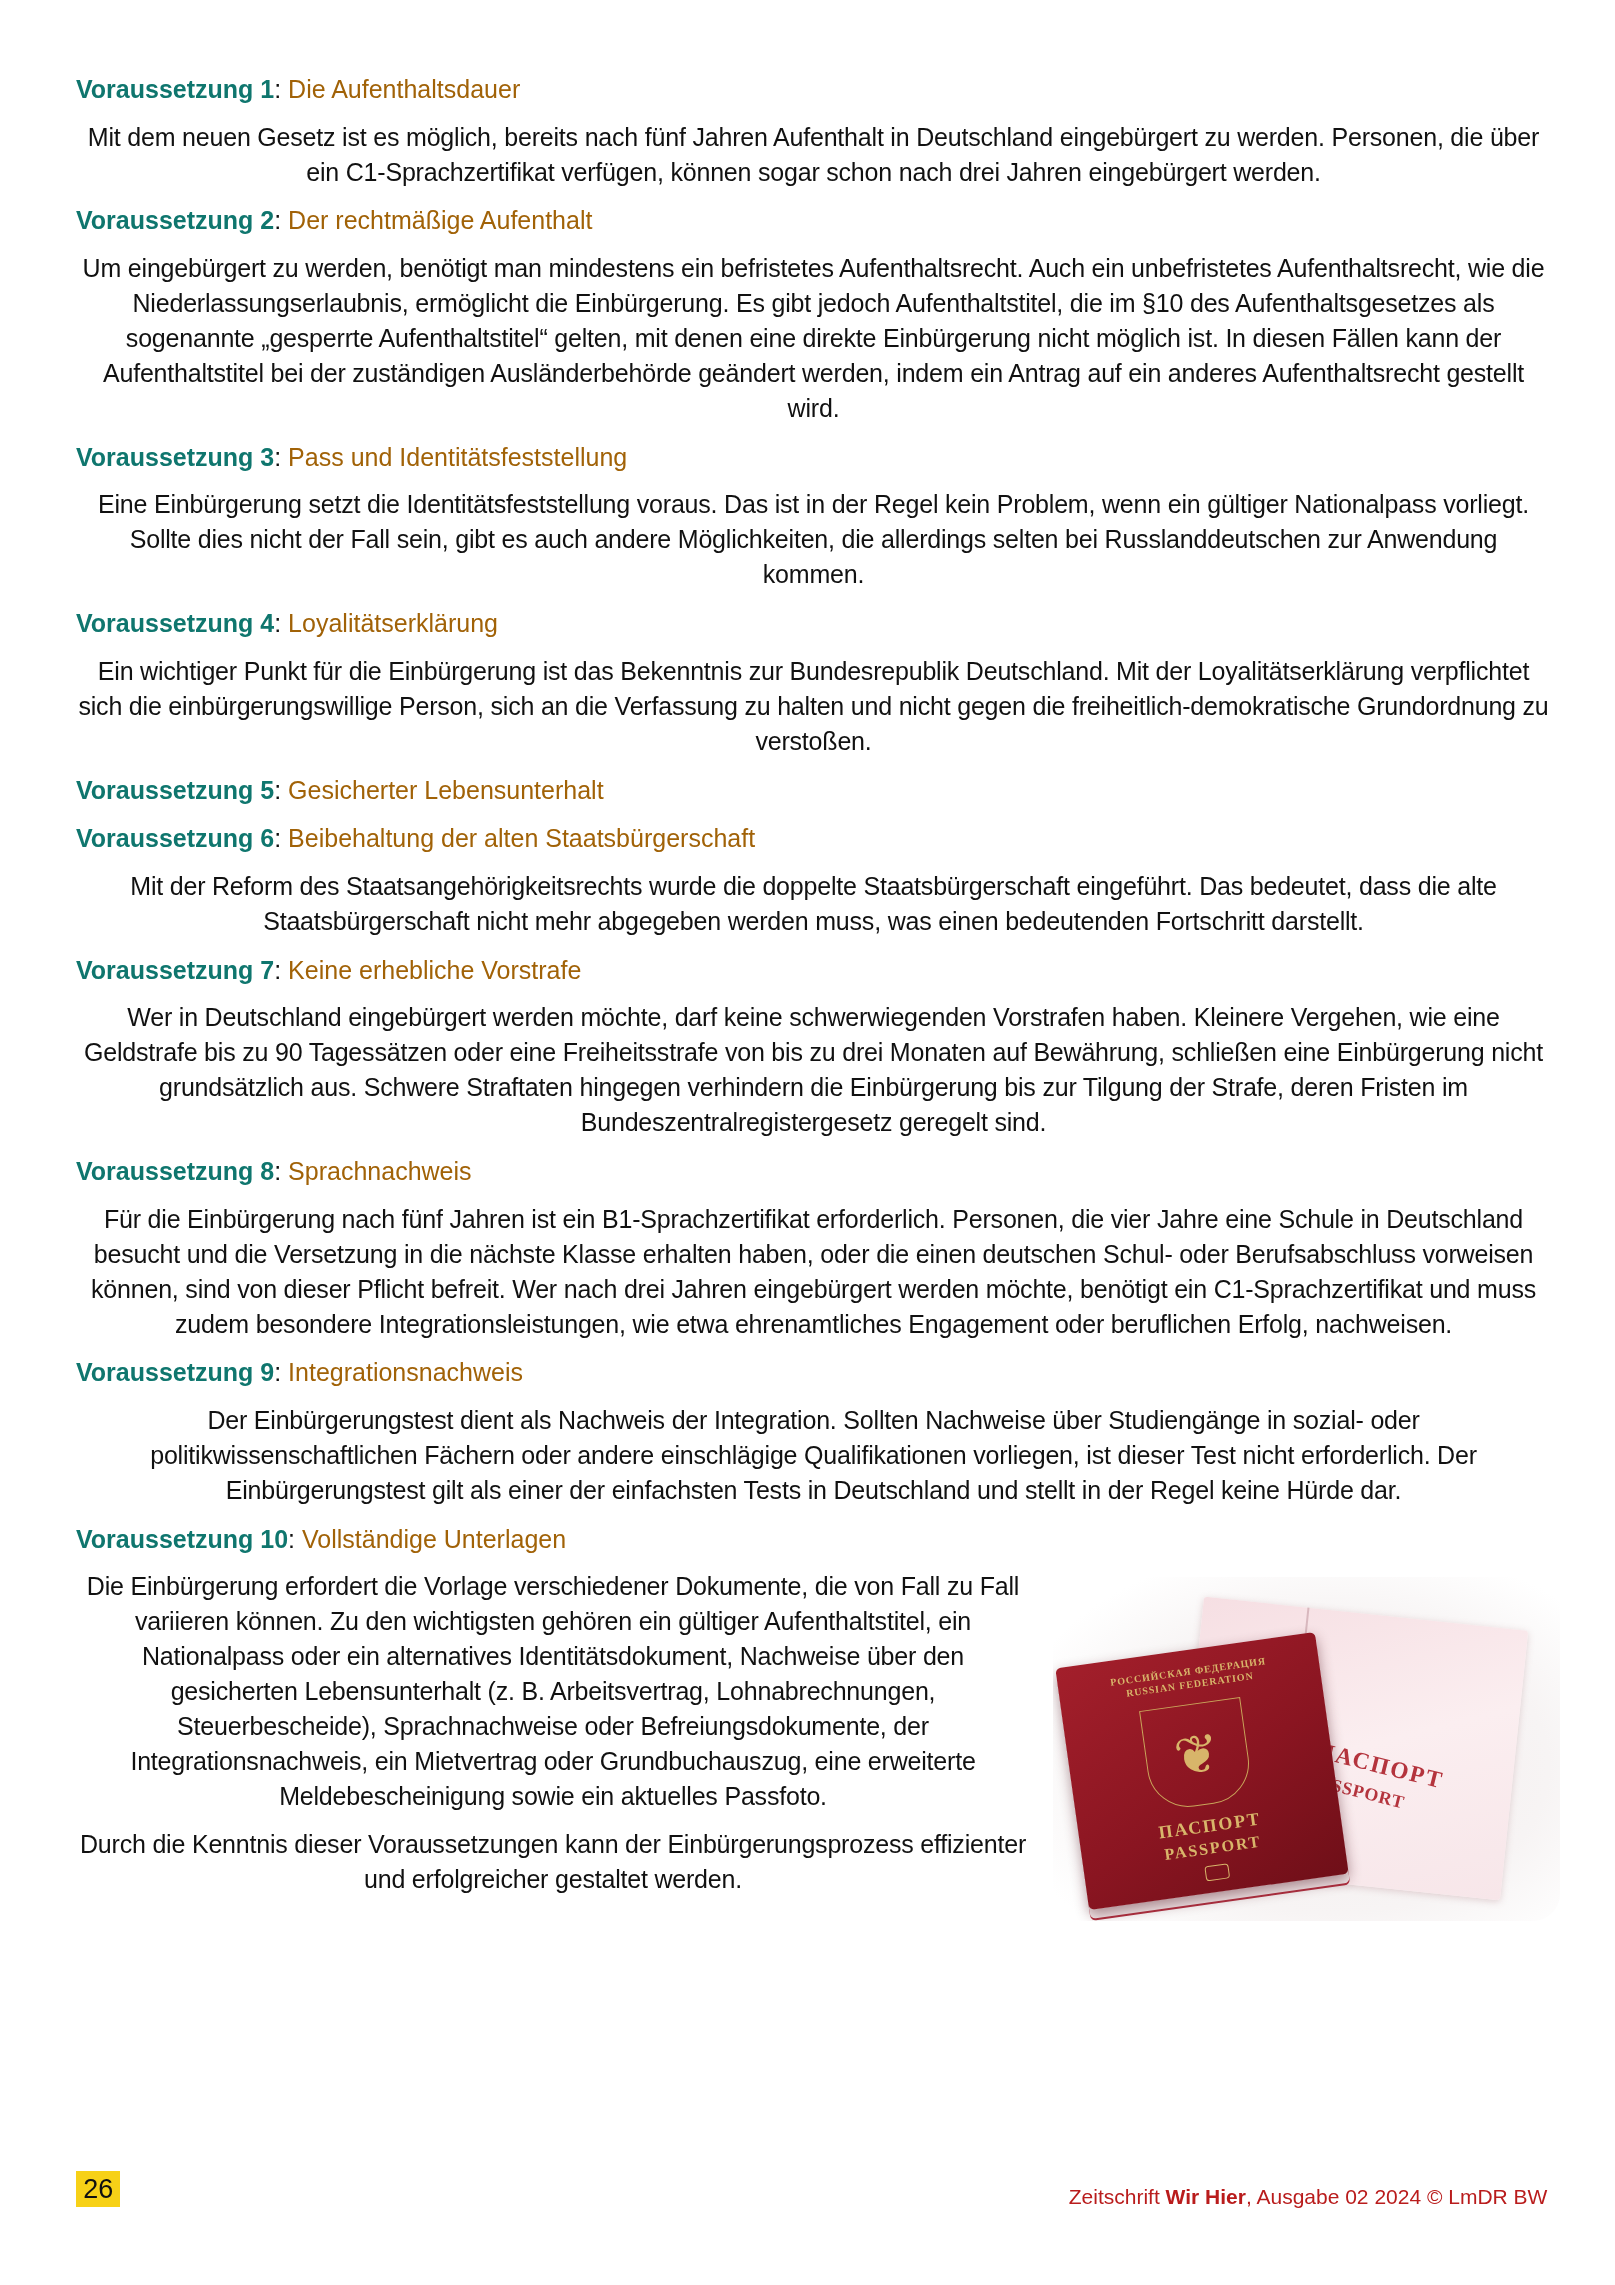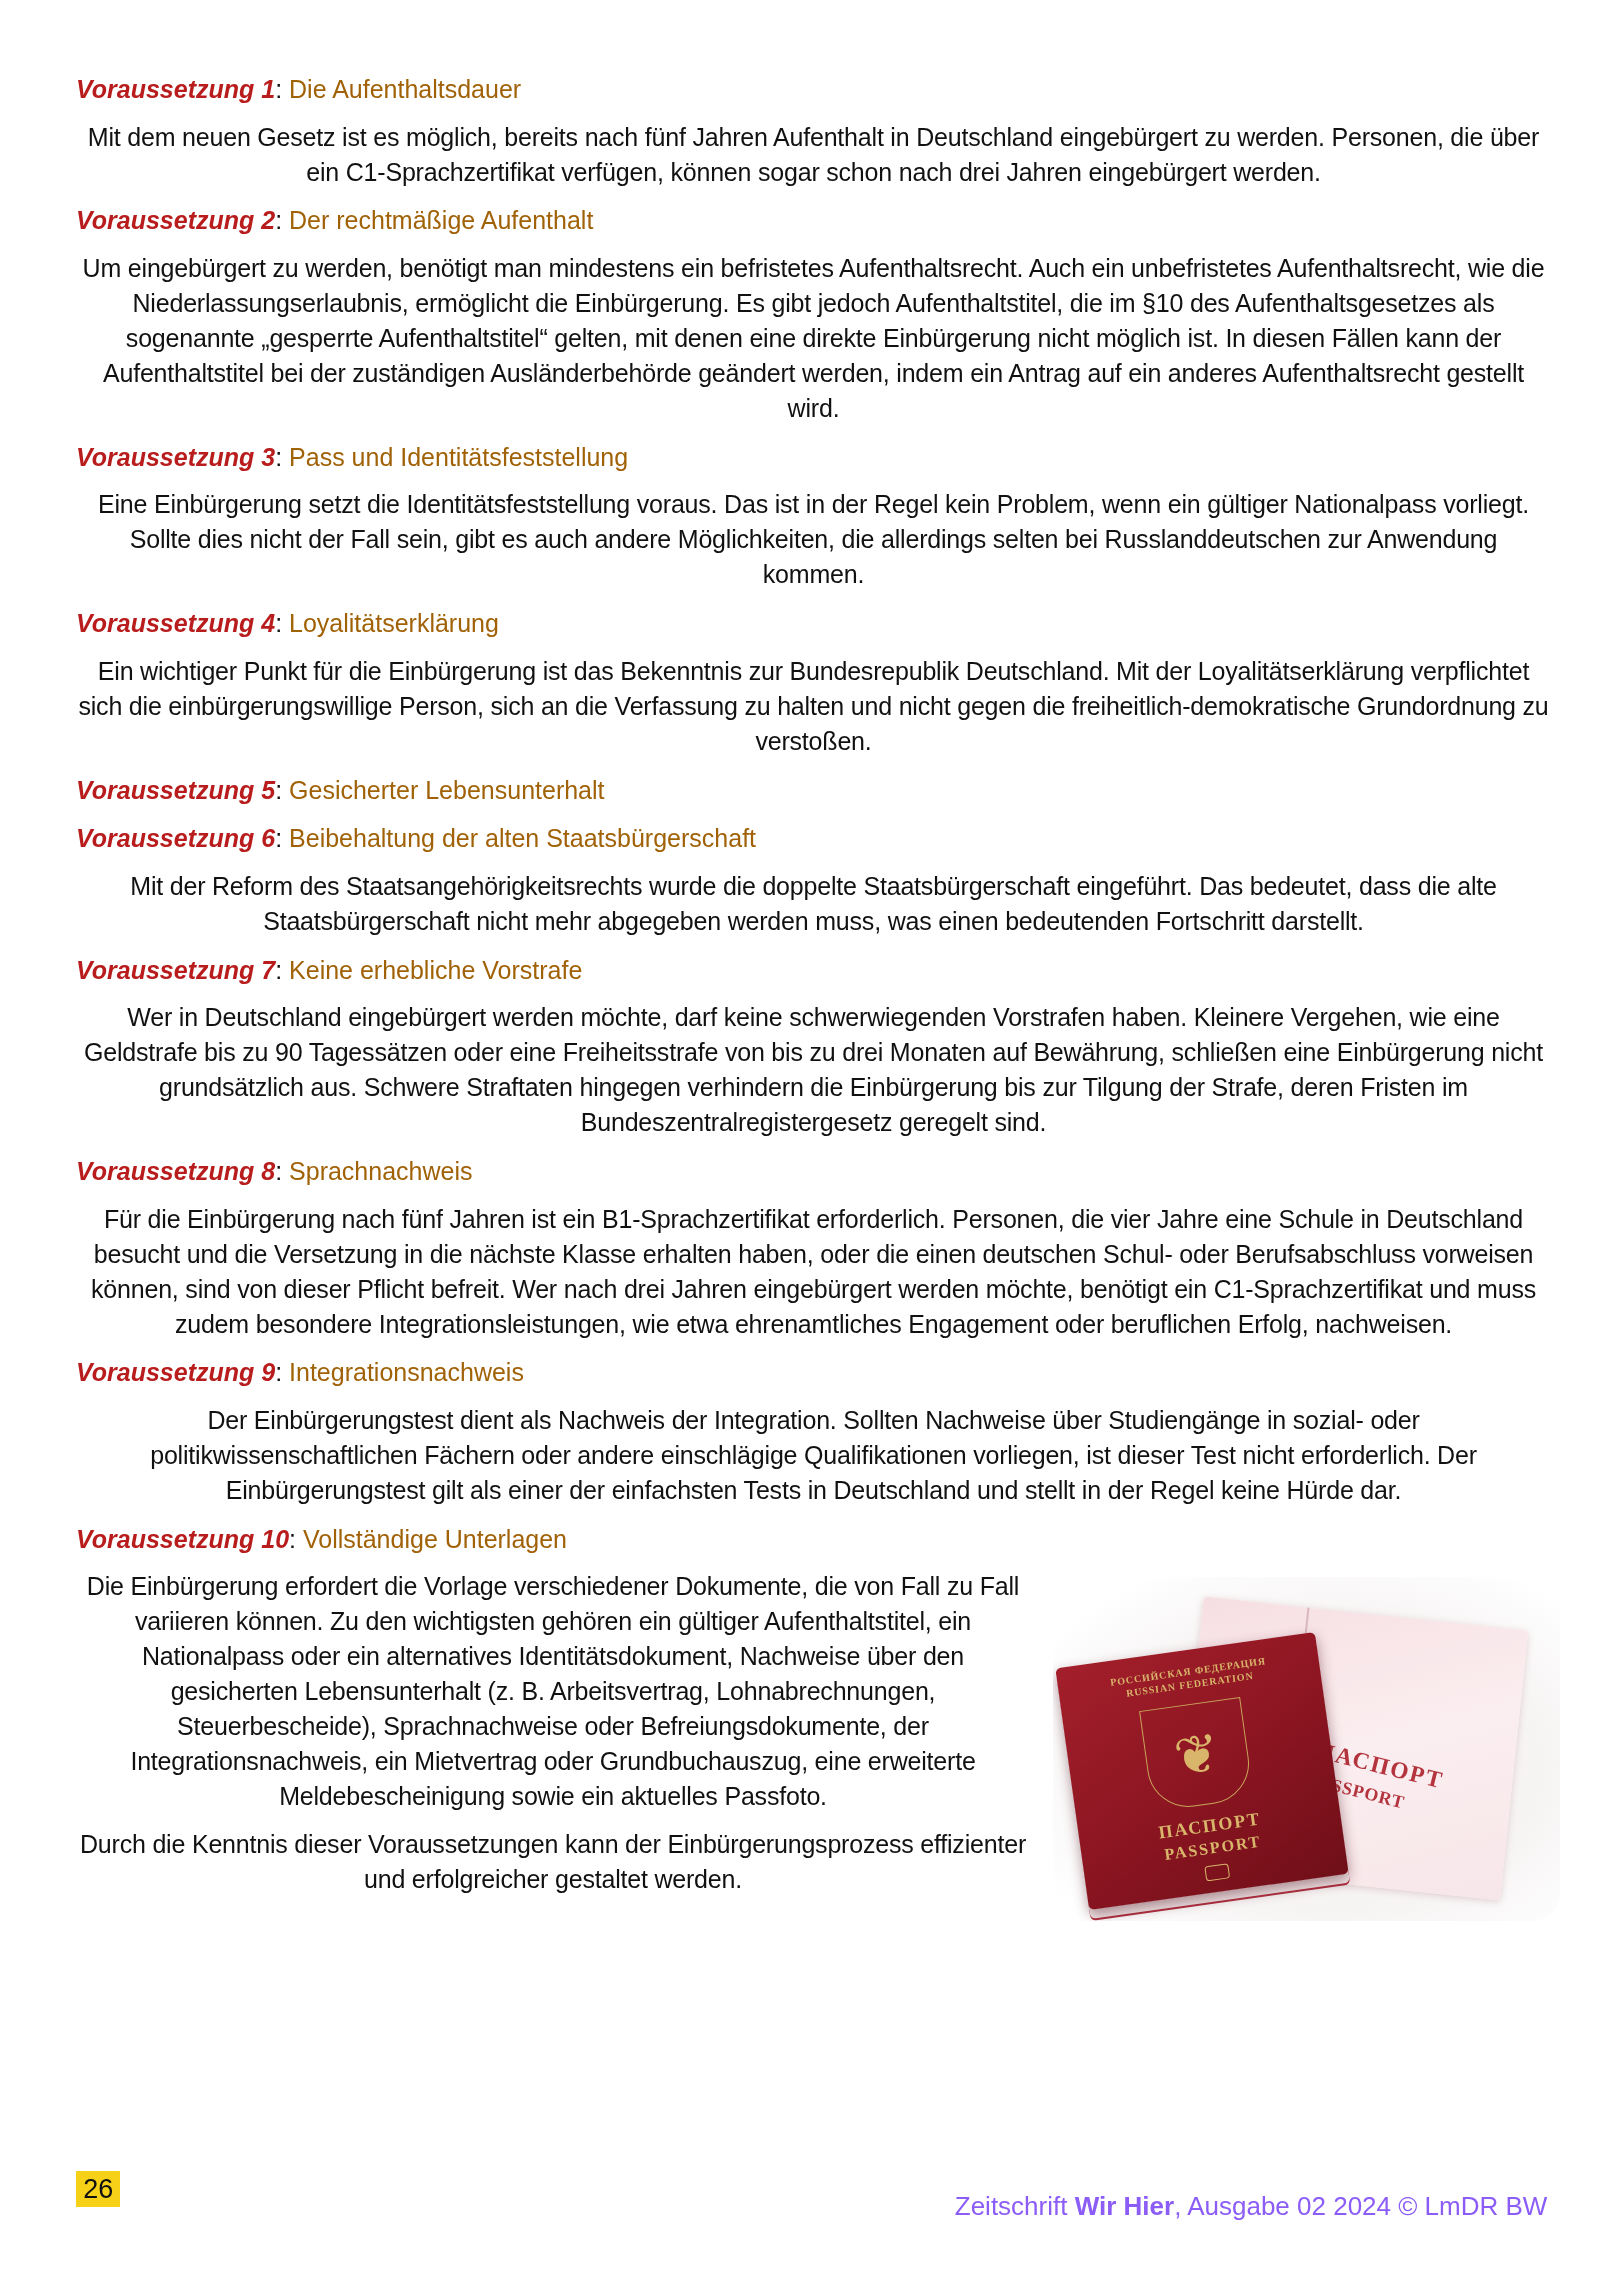--- a/index.html
+++ b/index.html
@@ -24,23 +24,22 @@
     .section {
       margin: 0;
     }
     .heading {
       font-size: 25px;
       line-height: 36px;
       margin: 0 0 12.7px 0;
       height: 36px;
     }
     .heading .hl {
-      color: #b91c1c;
-      font-weight: bold;
-      font-style: italic;
+      color: #0f766e;
+      font-weight: bold;
     }
     .heading .title {
       color: #a16207;
     }
     .para {
       font-size: 25px;
       line-height: 35px;
       margin: 0 0 12.7px 0;
       letter-spacing: -0.2px;
       text-align: center;
@@ -163,24 +162,24 @@
       background: #f7d117;
       color: #111111;
       font-size: 27px;
       line-height: 36px;
       padding: 0 7.2px;
       font-weight: normal;
     }
     .footer-credit {
       position: absolute;
       right: 3.6px;
-      top: 21px;
-      font-size: 26px;
+      top: 11px;
+      font-size: 21px;
       line-height: 29px;
-      color: #8b5cf6;
+      color: #b91c1c;
     }
     .footer-credit b {
       font-weight: bold;
     }
   </style>
 </head>
 <body>
 
 <div class="page">
 

